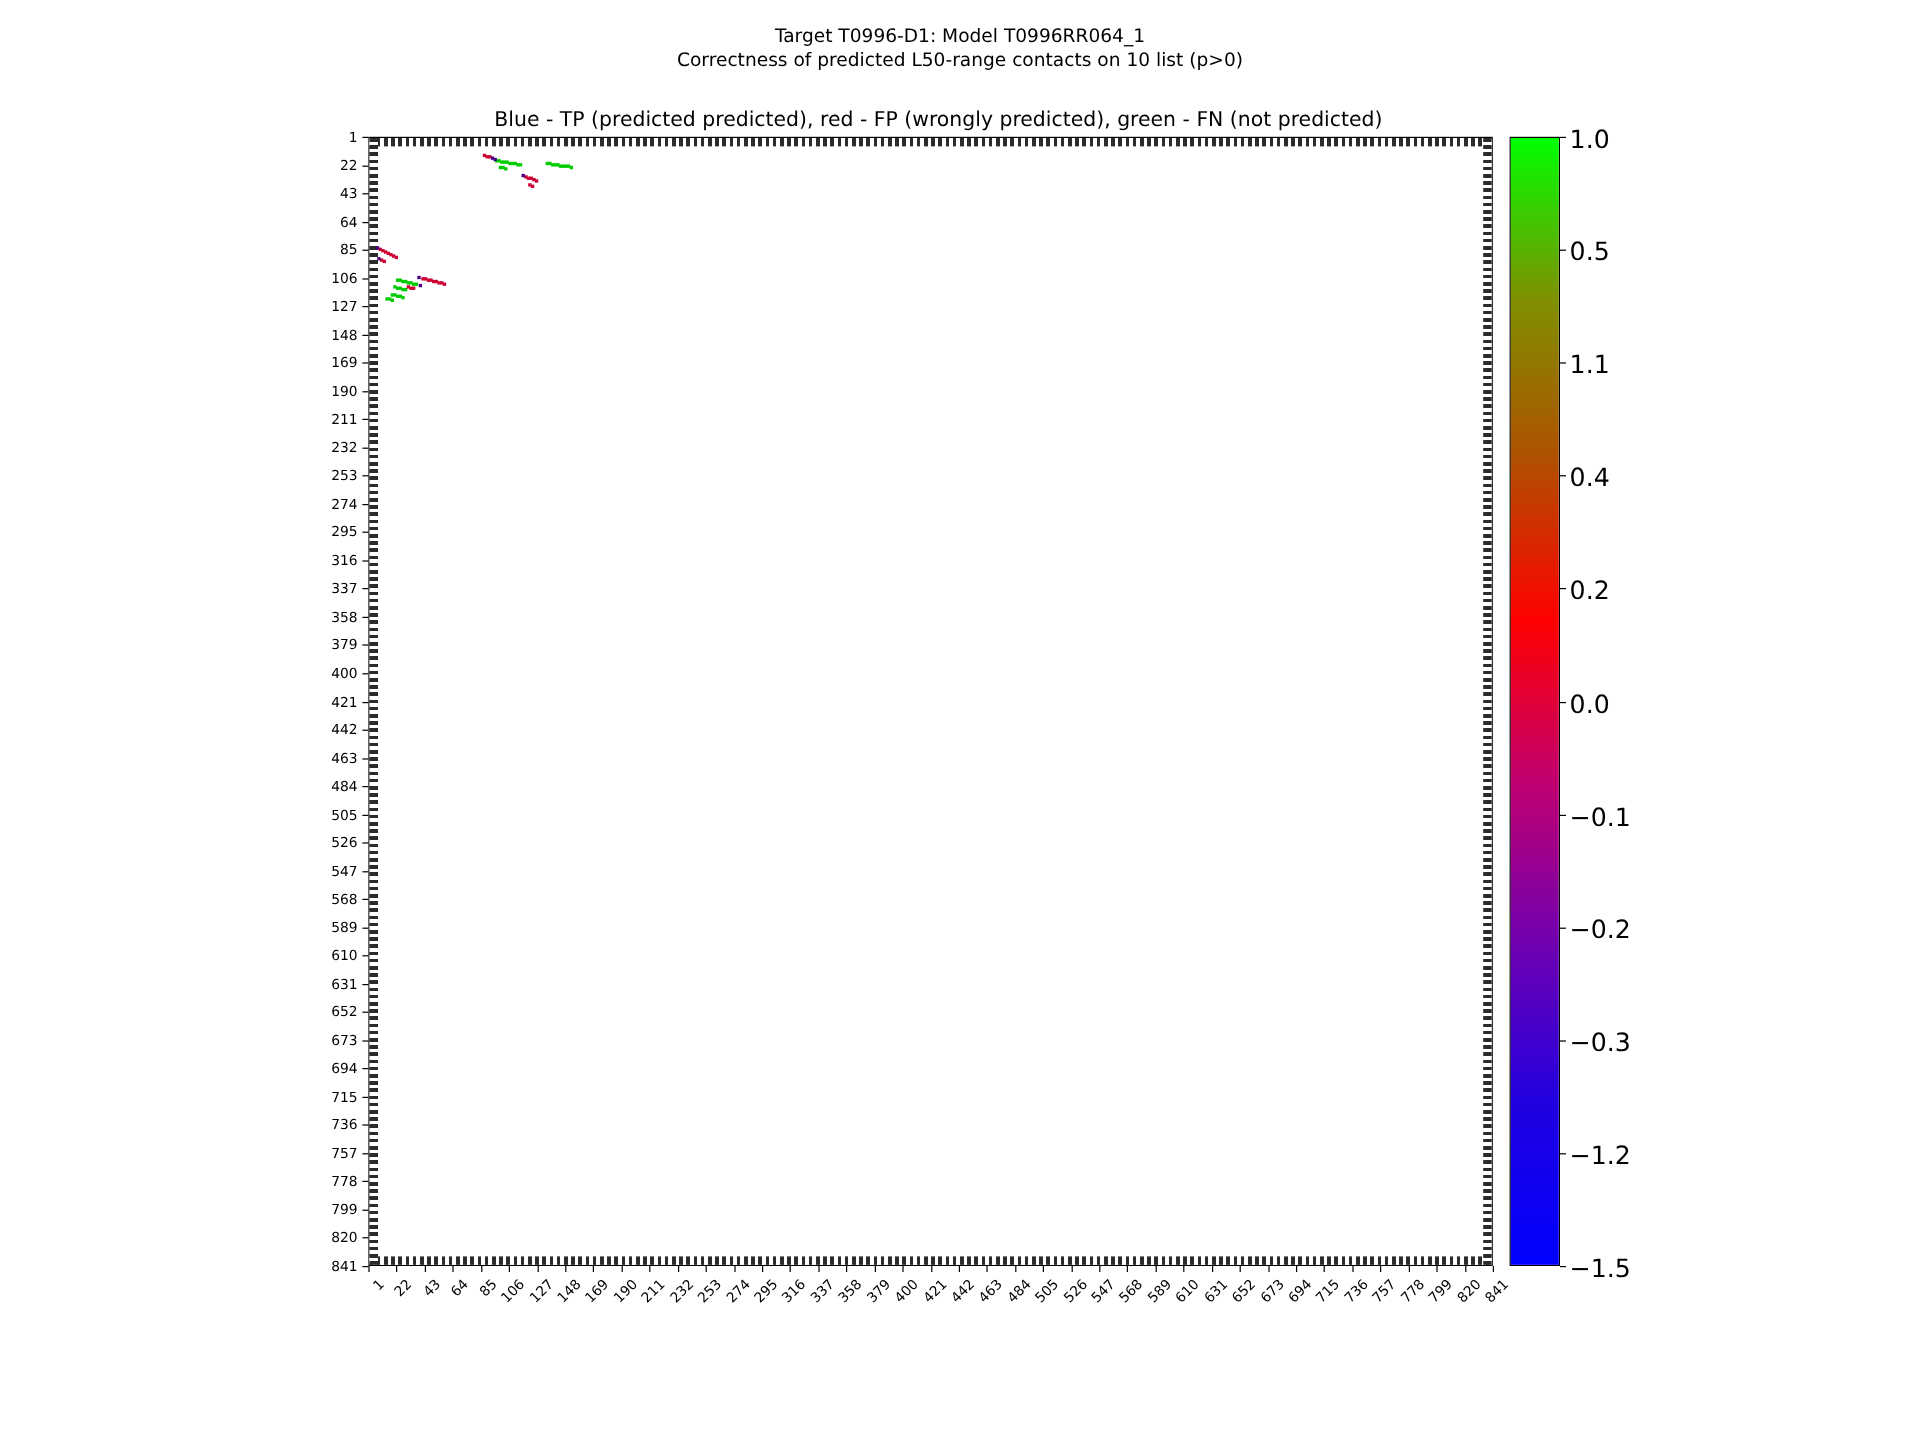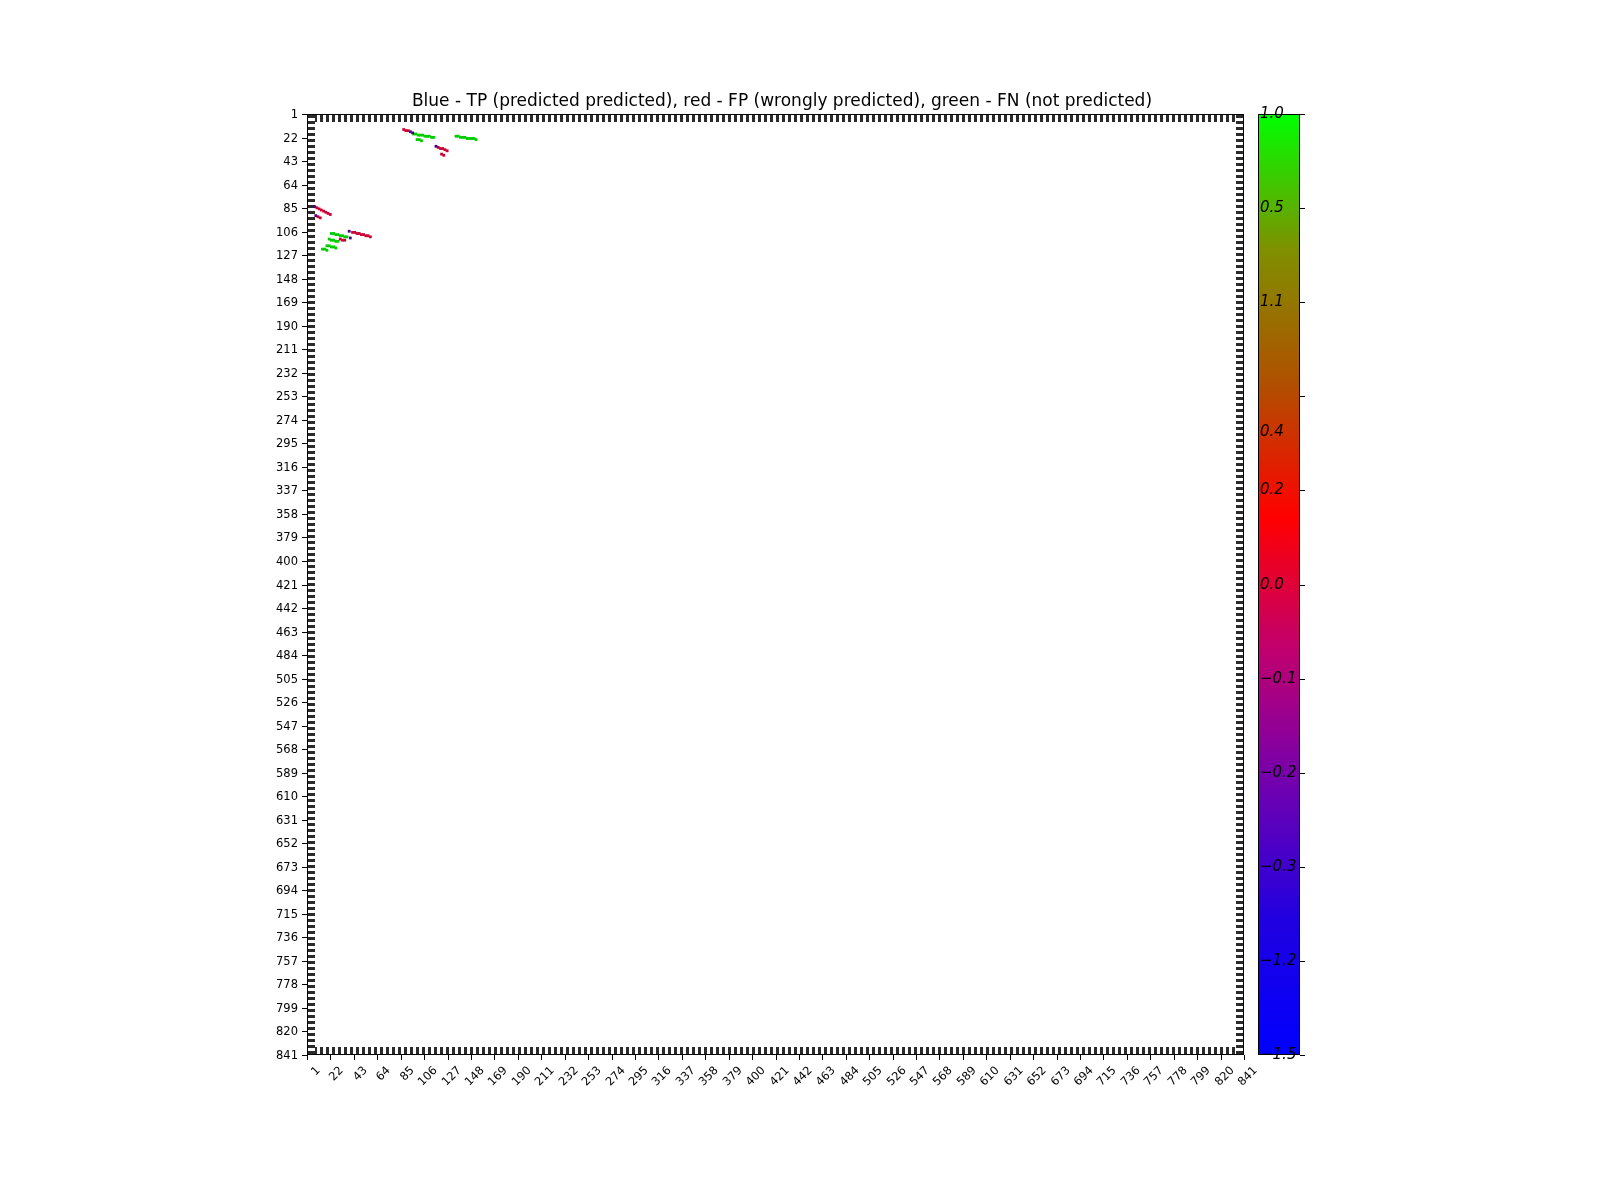--- a/index.html
+++ b/index.html
@@ -126,37 +126,38 @@
     box-sizing: border-box;
   }
   #colorbar-gradient {
     position: absolute;
     left: 0; top: 0;
     width: 100%;
     height: 100%;
   }
   .cbar-tick-label {
     position: absolute;
-    left: 1260px;
-    font-size: 15px;
-    white-space: pre;
-    font-style: italic;
+    left: 1308px;
+    font-size: 21px;
+    white-space: pre;
   }
   .cbar-tick-mark {
     position: absolute;
     left: 1300px;
     width: 5px;
     height: 1px;
     background: #000000;
   }
 </style>
 </head>
 <body>
 
 <div id="title-block">
+  <div id="title-line-1">Target T0996-D1: Model T0996RR064_1</div>
+  <div id="title-line-2">Correctness of predicted L50-range contacts on 10 list (p&gt;0)</div>
 </div>
 
 <div id="subtitle">Blue - TP (predicted predicted), red - FP (wrongly predicted), green - FN (not predicted)</div>
 
 <div id="plot-frame">
   <div class="spine spine-top"></div>
   <div class="spine spine-bottom"></div>
   <div class="spine spine-left"></div>
   <div class="spine spine-right"></div>
   <svg id="points-layer" viewBox="0 0 937 941" preserveAspectRatio="none">
@@ -423,21 +424,21 @@
 <div id="colorbar">
   <div id="colorbar-gradient" style="background: linear-gradient(rgb(0, 255, 0), rgb(127, 144, 0), rgb(176, 80, 0), rgb(255, 0, 0), rgb(192, 0, 112), rgb(112, 0, 176), rgb(32, 0, 224), rgb(0, 0, 255));"></div>
 </div>
 <div id="colorbar-ticks">
     <div class="cbar-tick-label" style="top: 104px;">1.0</div>
     <div class="cbar-tick-mark" style="top: 114px;"></div>
     <div class="cbar-tick-label" style="top: 198.1px;">0.5</div>
     <div class="cbar-tick-mark" style="top: 208.1px;"></div>
     <div class="cbar-tick-label" style="top: 292.2px;">1.1</div>
     <div class="cbar-tick-mark" style="top: 302.2px;"></div>
-    <div class="cbar-tick-label" style="top: 386.3px; margin-top: 36px;">0.4</div>
+    <div class="cbar-tick-label" style="top: 386.3px;">0.4</div>
     <div class="cbar-tick-mark" style="top: 396.3px;"></div>
     <div class="cbar-tick-label" style="top: 480.4px;">0.2</div>
     <div class="cbar-tick-mark" style="top: 490.4px;"></div>
     <div class="cbar-tick-label" style="top: 574.5px;">0.0</div>
     <div class="cbar-tick-mark" style="top: 584.5px;"></div>
     <div class="cbar-tick-label" style="top: 668.6px;">−0.1</div>
     <div class="cbar-tick-mark" style="top: 678.6px;"></div>
     <div class="cbar-tick-label" style="top: 762.7px;">−0.2</div>
     <div class="cbar-tick-mark" style="top: 772.7px;"></div>
     <div class="cbar-tick-label" style="top: 856.8px;">−0.3</div>

